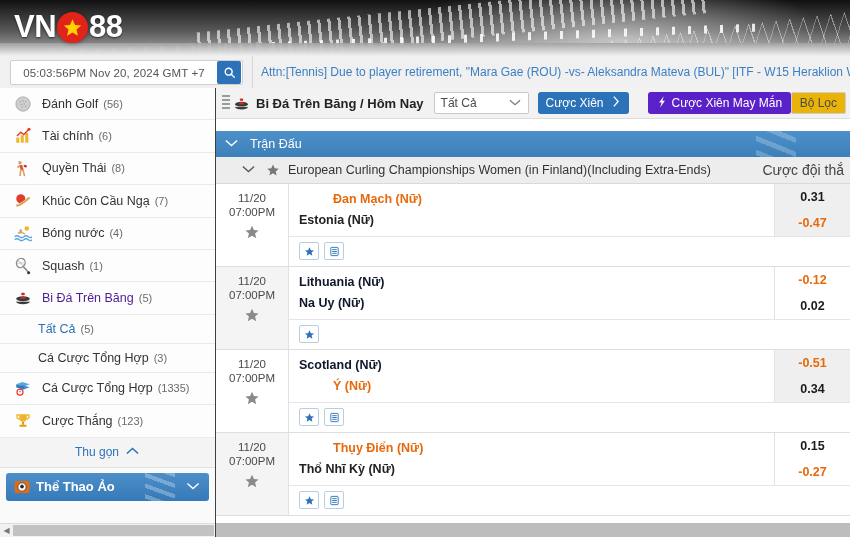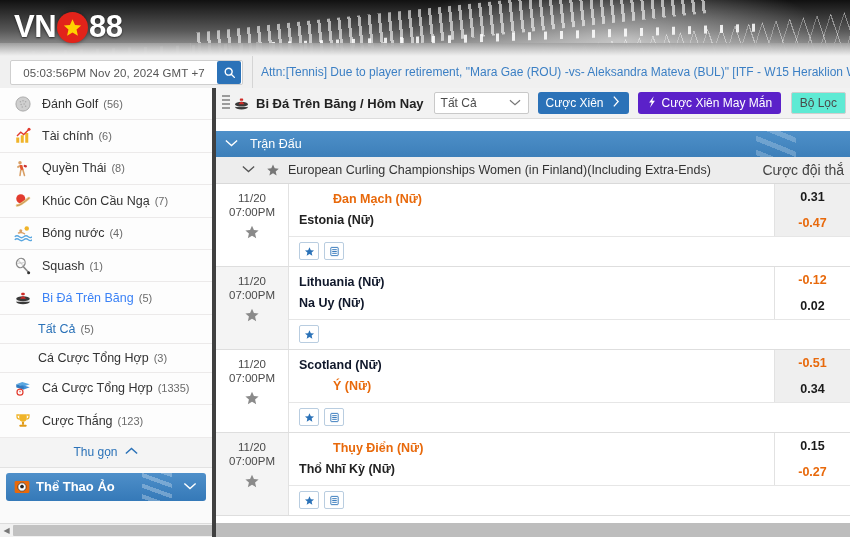--- a/index.html
+++ b/index.html
@@ -98,39 +98,39 @@
     padding-left: 8px;
   }
   #ticker .msg {
     font-size: 12px; color: #3b7fc4; white-space: nowrap;
   }
 
   
   #sidebar {
     position: absolute; left: 0; top: 88px; width: 216px; bottom: 0;
     background: #fafafa;
-    border-right: 4px solid #404040;
+    border-right: 1px solid #404040;
     overflow: hidden;
   }
   .side-item {
     height: 32.4px;
     display: flex; align-items: center;
     padding-left: 12px;
     border-bottom: 1px solid #eceaea;
     background: #fdfdfd;
     cursor: pointer;
   }
   .side-item .ico {
     width: 22px; height: 22px; margin-right: 8px;
     display: flex; align-items: center; justify-content: center;
     flex: none;
   }
   .side-item .nm { font-size: 12.5px; color: #333; }
   .side-item .cnt { font-size: 11px; color: #6b6b6b; margin-left: 5px; }
-  .side-item.active .nm { color: #3b82f6; }
+  .side-item.active .nm { color: #4c1d95; }
   .side-item.sub {
     padding-left: 38px;
     background: #fdfdfd;
     height: 29px;
   }
   .side-item.sub.selected .nm { color: #2b72b8; }
   .side-item.sub .nm { font-size: 12.5px; }
 
   #collapse-row {
     height: 30px; display: flex; align-items: center; justify-content: center;
@@ -185,28 +185,28 @@
     font-size: 12px; color: #4a4a4a; cursor: pointer;
   }
   #dropdown .dv { flex: 1; }
   .btn-parlay {
     margin-left: 9px; height: 22px; padding: 0 8px;
     background: #2b72b8; border-radius: 3px; color: #fff;
     display: flex; align-items: center; gap: 7px;
     font-size: 12px; cursor: pointer;
   }
   .btn-lucky {
-    margin-left: 9px; height: 22px; padding: 0 9px;
+    margin-left: 19px; height: 22px; padding: 0 9px;
     background: #5b21c9; border-radius: 3px; color: #fff;
     display: flex; align-items: center; gap: 5px;
     font-size: 12px; cursor: pointer;
   }
   .btn-filter {
     position: absolute; right: 4px; height: 22px; padding: 0 8px;
-    background: #5eead4; border: 1px solid #cfcfcf; border-radius: 2px;
+    background: #eab308; border: 1px solid #cfcfcf; border-radius: 2px;
     display: flex; align-items: center;
     font-size: 12px; color: #4a4a4a; cursor: pointer;
   }
 
   #blue-bar {
     height: 26px;
     background: linear-gradient(to bottom, #4e90c9, #3d7fb9);
     display: flex; align-items: center; color: #fff; font-size: 12.5px;
     padding-left: 8px; position: relative; overflow: hidden; margin-top: 12px;
   }

